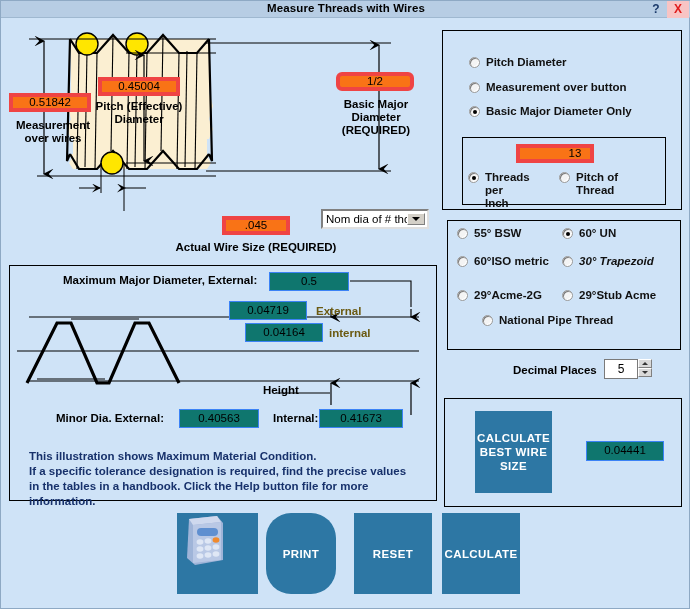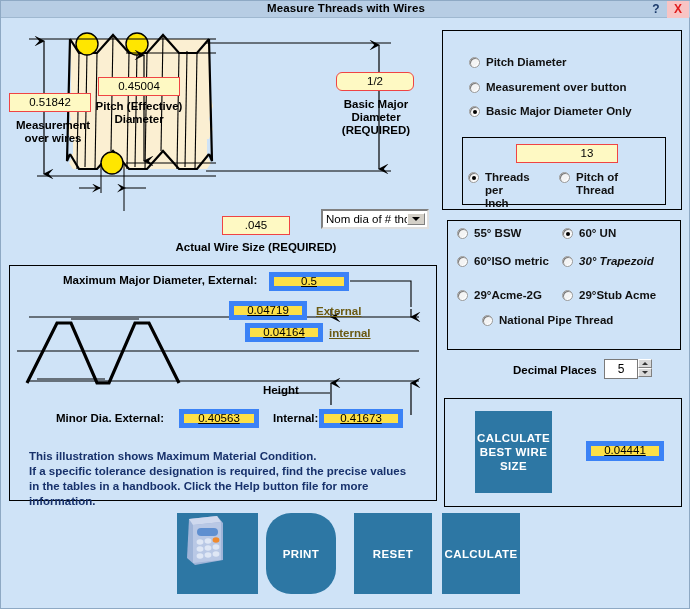--- a/index.html
+++ b/index.html
@@ -31,26 +31,26 @@
     line-height:17px;cursor:pointer;
   }
   .close-btn{
     position:absolute;right:2px;top:0px;width:22px;height:17px;
     background:#f8c4c4;color:#e01b1b;text-align:center;
     font-size:12px;font-weight:bold;line-height:17px;cursor:pointer;
   }
 
   
   .fld{
-    position:absolute;background:#fef9c3;border:1px solid #ef4444;
+    position:absolute;background:#f97316;border:4px solid #ef4444;
     box-sizing:border-box;text-align:center;color:#000;
     font-size:11.5px;line-height:1;
     display:flex;align-items:center;justify-content:center;
   }
-  .fld.gray{background:#fde047;border:5px solid #3b82f6;text-decoration:underline;}
+  .fld.gray{background:#0f766e;border:1px solid #3b82f6;}
 
   .lab{position:absolute;font-size:11.5px;font-weight:bold;color:#000;line-height:13px;}
   .lab.c{text-align:center;}
 
   
   svg{position:absolute;left:0;top:0;overflow:visible;}
 
   
   .dd{
     position:absolute;background:#fff;border:2px solid;
@@ -109,21 +109,21 @@
     position:absolute;background:#2d77a4;color:#fff;
     display:flex;align-items:center;justify-content:center;
     text-align:center;font-size:11.5px;font-weight:bold;
     letter-spacing:.4px;line-height:14px;cursor:pointer;
   }
 
   .note{
     position:absolute;font-size:11.5px;font-weight:bold;
     color:#17316b;line-height:15px;
   }
-  .olive{color:#6b5a12;text-decoration:underline;}
+  .olive{color:#6b5a12;}
 </style>
 </head>
 <body>
 
 <div class="app">
 
   <div class="titlebar">
     <div class="title-text">Measure Threads with Wires</div>
     <div class="help-btn">?</div>
     <div class="close-btn">X</div>
@@ -289,21 +289,21 @@
   <div class="radio-row" style="left:468px;top:80px;">
     <span class="radio"></span>
     <span class="radio-lab">Measurement over button</span>
   </div>
   <div class="radio-row" style="left:468px;top:104px;">
     <span class="radio on"></span>
     <span class="radio-lab">Basic Major Diameter Only</span>
   </div>
 
   <div class="panel" style="left:461px;top:136px;width:204px;height:68px;"></div>
-  <div class="fld" style="left:515px;top:143px;width:102px;height:19px;padding-left:40px;">13</div>
+  <div class="fld" style="left:515px;top:143px;width:78px;height:19px;padding-left:40px;">13</div>
 
   <div class="radio-row" style="left:467px;top:170px;">
     <span class="radio on"></span>
     <span class="radio-lab" style="width:62px;">
       <span>Threads per</span><br>
       <span>Inch</span>
     </span>
   </div>
   <div class="radio-row" style="left:558px;top:170px;">
     <span class="radio"></span>

